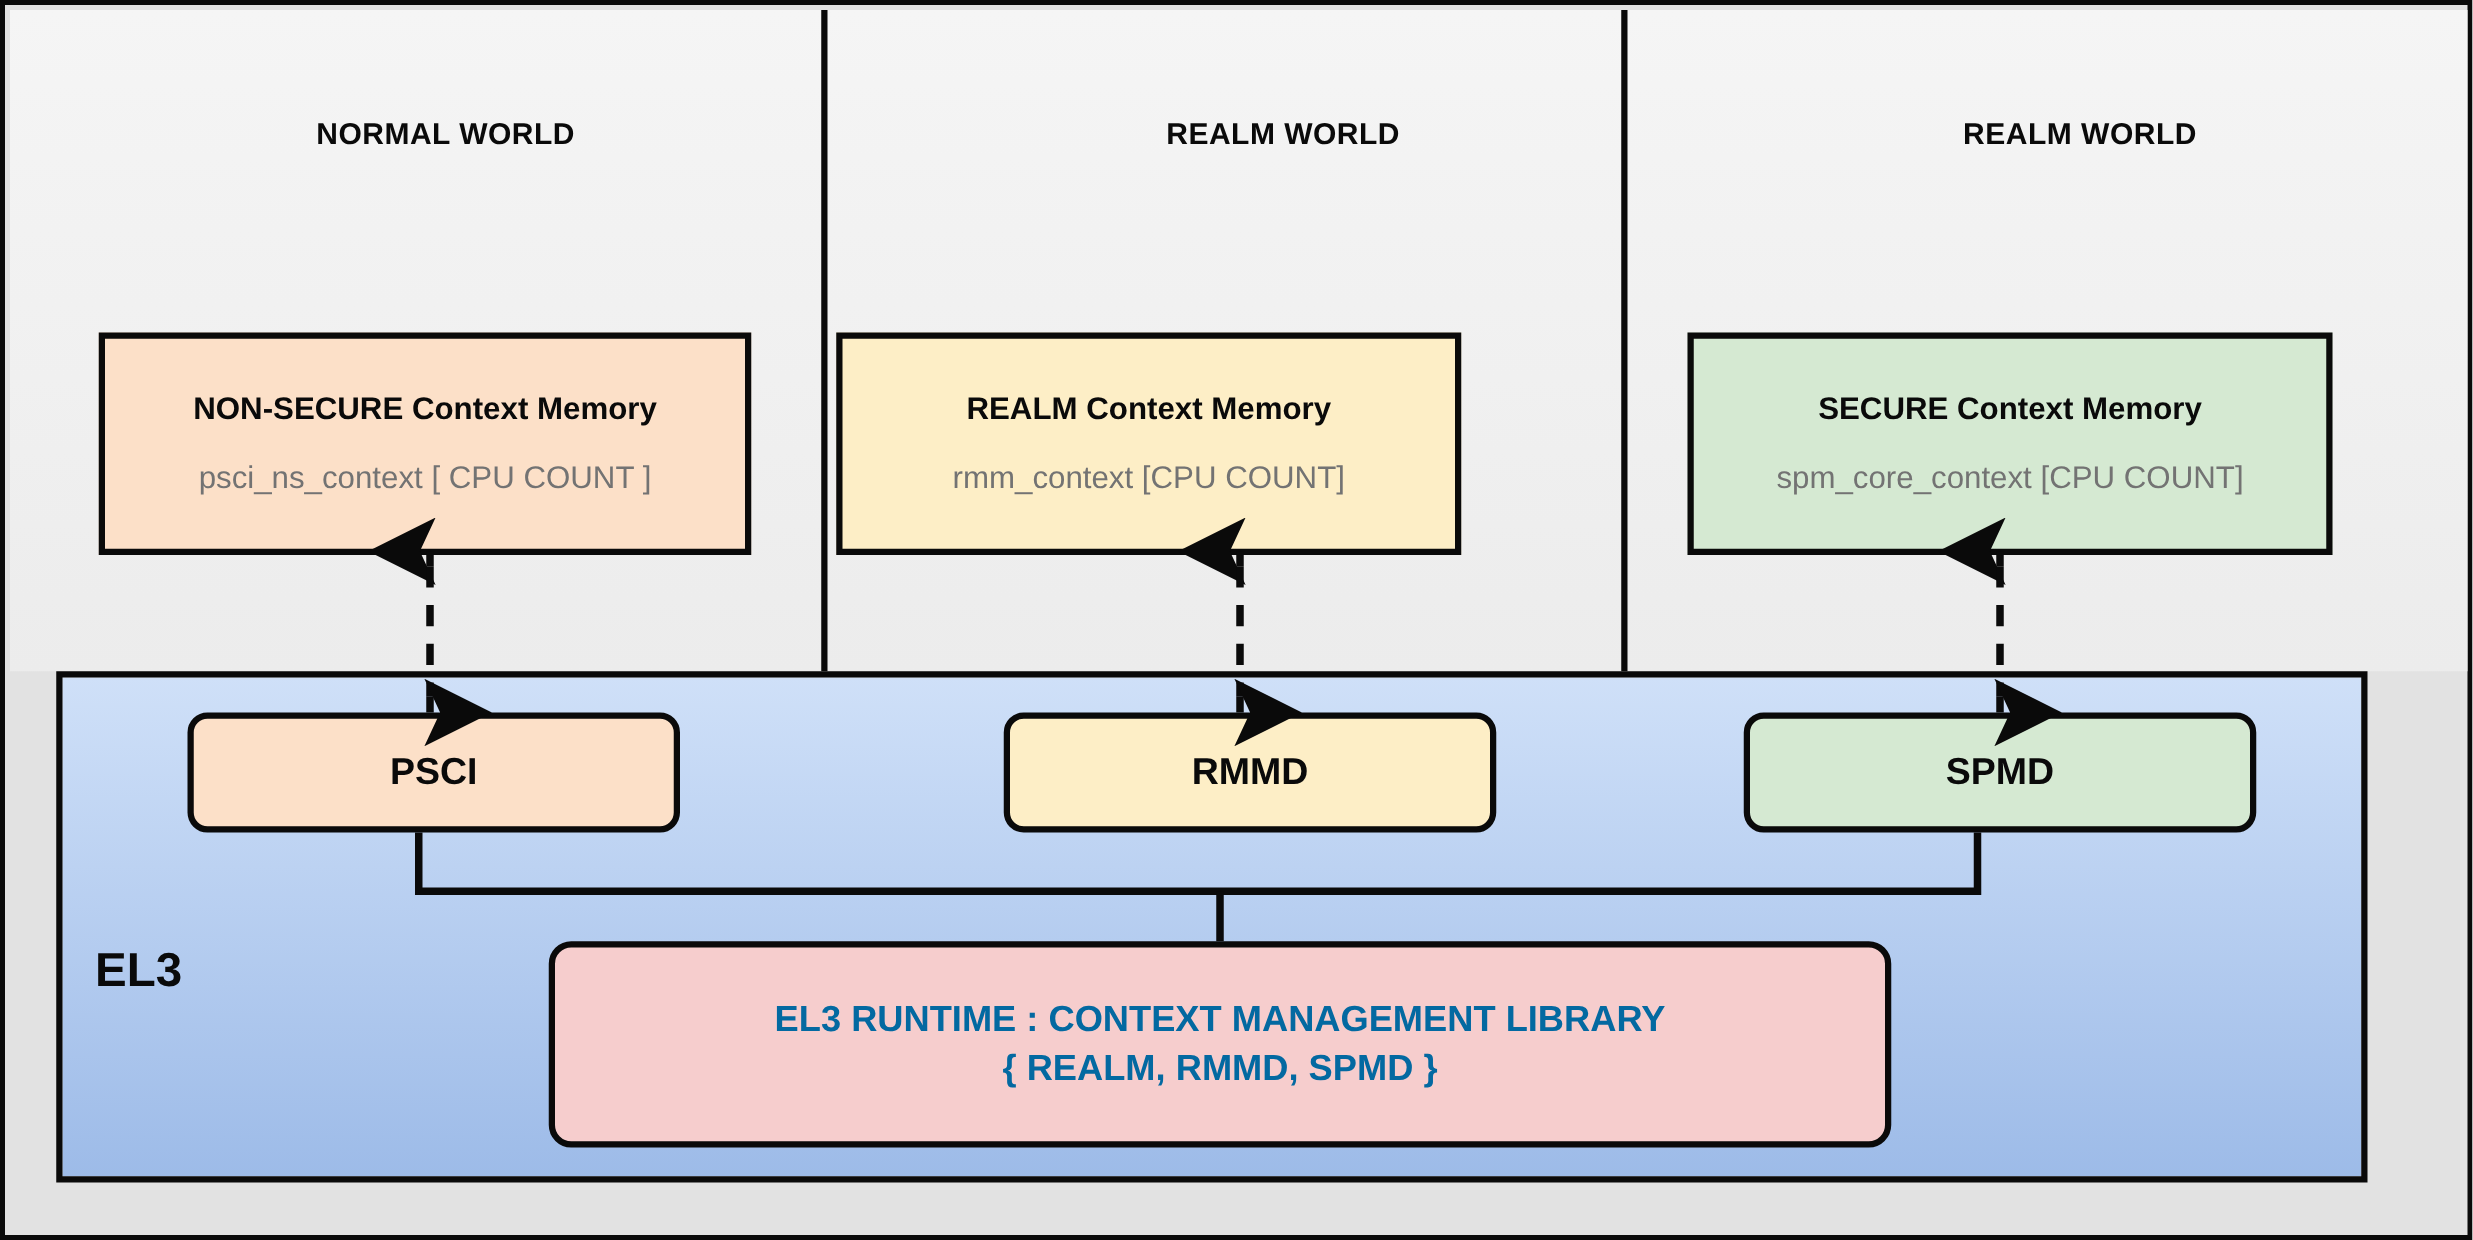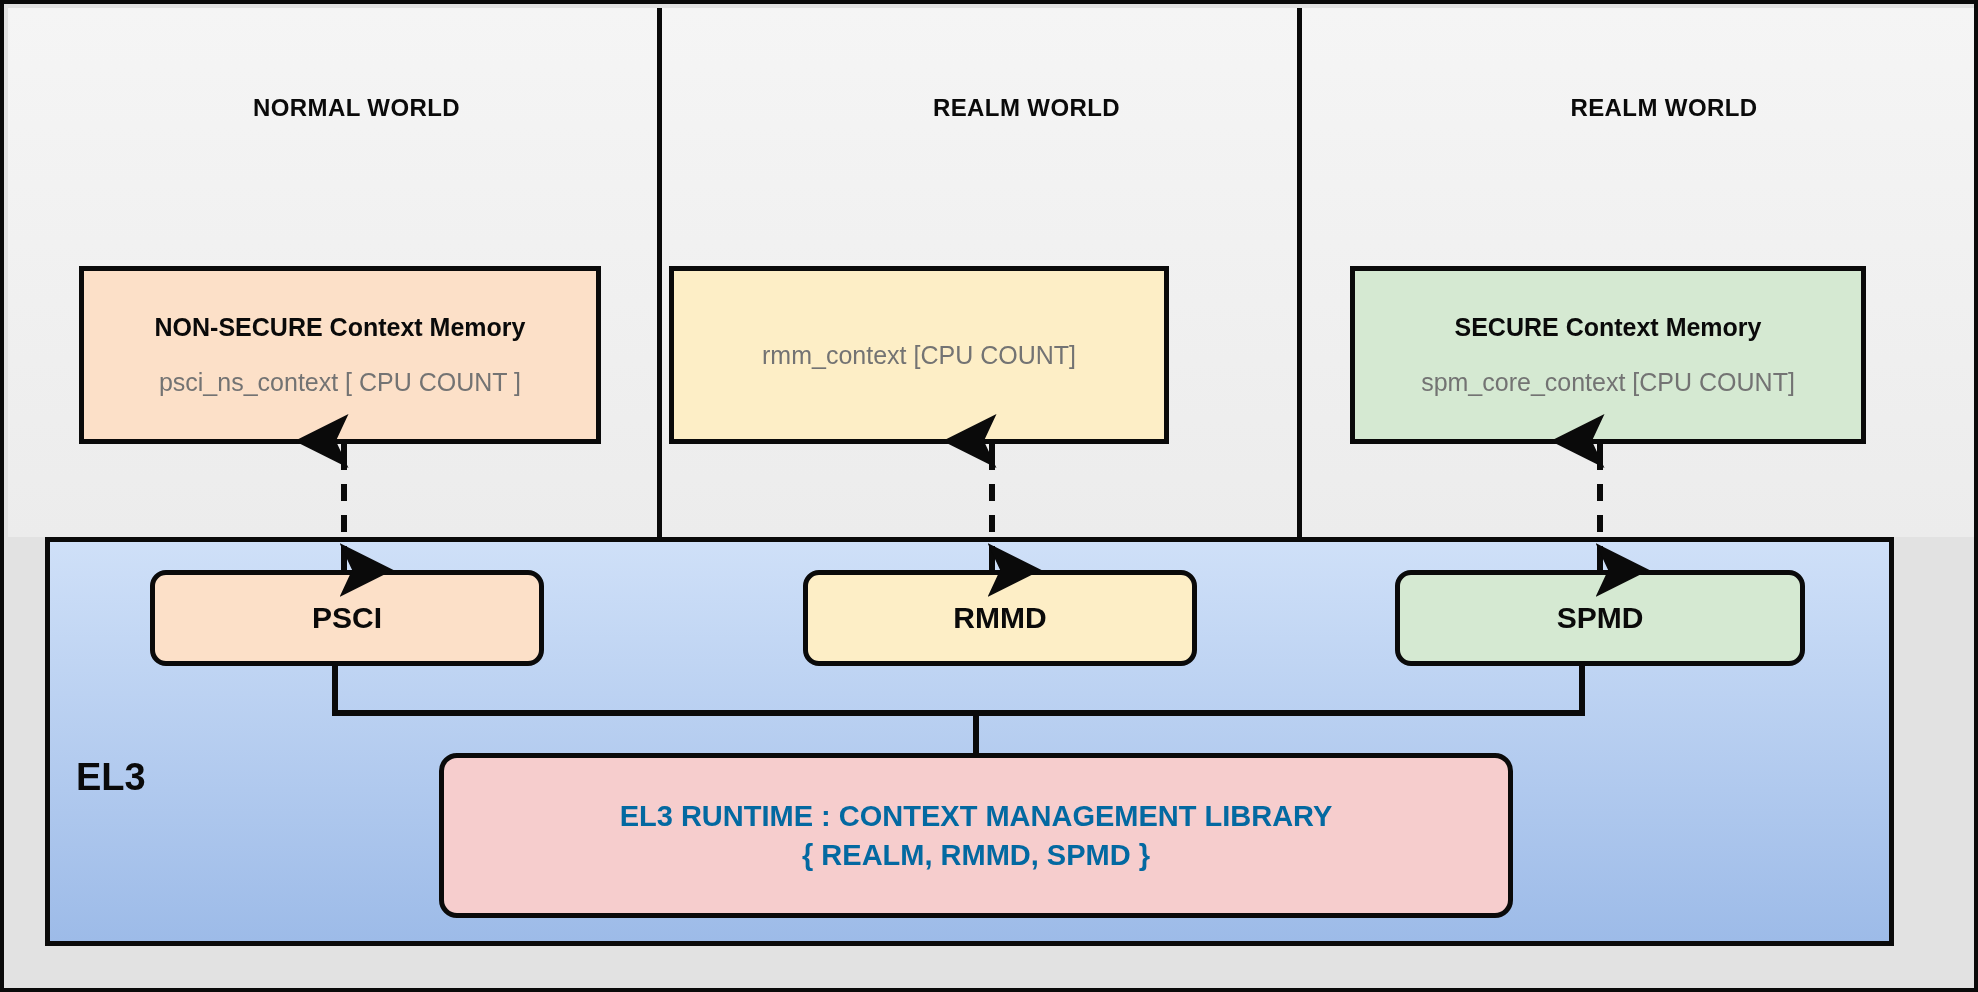--- a/index.html
+++ b/index.html
@@ -171,20 +171,21 @@
       <div class="world-title">NORMAL WORLD</div>
       <div class="ctx-box" id="ctx-normal">
         <div class="ctx-title">NON-SECURE Context Memory</div>
         <div class="ctx-code">psci_ns_context  [ CPU COUNT ]</div>
       </div>
     </div>
 
     <div class="world-col" id="col-realm">
       <div class="world-title">REALM WORLD</div>
       <div class="ctx-box" id="ctx-realm">
+        <div class="ctx-title">REALM Context Memory</div>
         <div class="ctx-code">rmm_context [CPU COUNT]</div>
       </div>
     </div>
 
     <div class="world-col" id="col-secure">
       <div class="world-title">REALM WORLD</div>
       <div class="ctx-box" id="ctx-secure">
         <div class="ctx-title">SECURE Context Memory</div>
         <div class="ctx-code">spm_core_context  [CPU COUNT]</div>
       </div>

